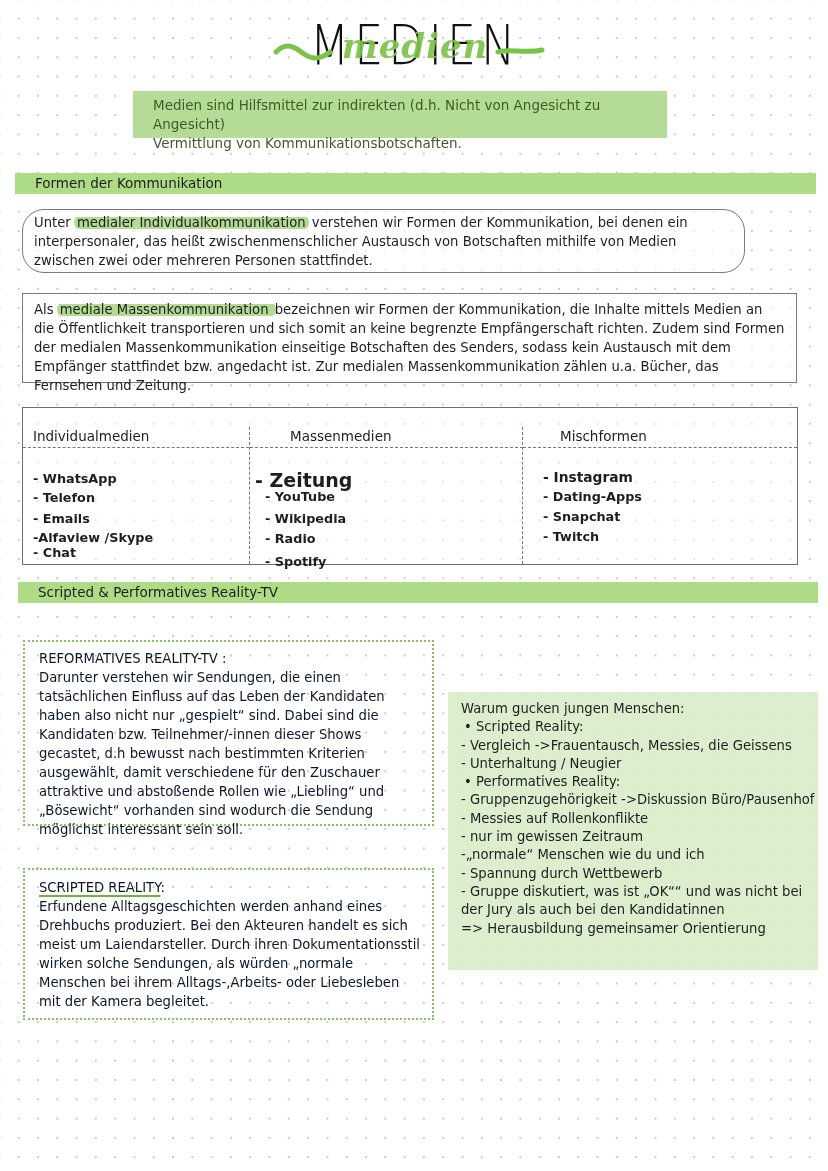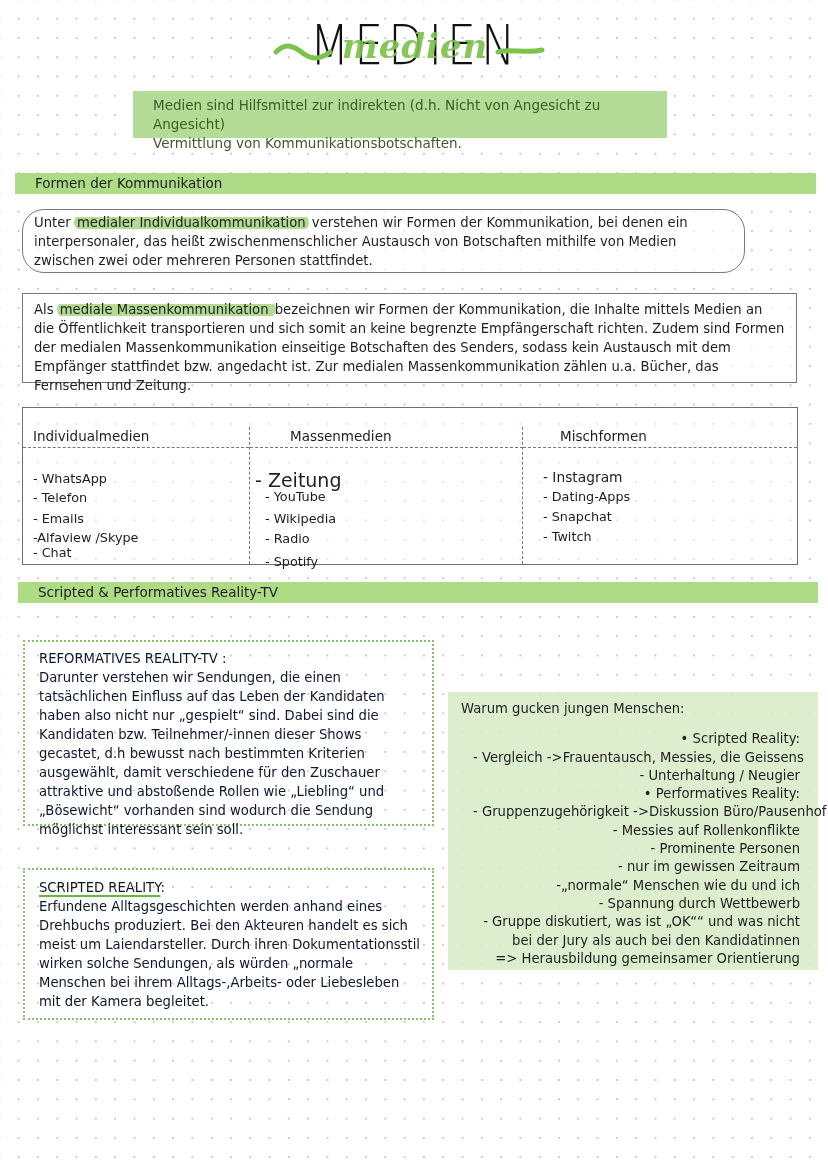--- a/index.html
+++ b/index.html
@@ -67,42 +67,42 @@
   .col1 { left: 0; width: 226px; }
   .col2 { left: 226px; width: 273px; border-left: 1px dashed #777; }
   .col3 { left: 499px; right: 0; border-left: 1px dashed #777; }
   .col-head {
     height: 20px; border-bottom: 1px dashed #777; font-size: 13.5px; line-height: 19px; color: #1e1e1e;
   }
   .col1 .col-head { padding-left: 10px; }
   .col2 .col-head { padding-left: 40px; }
   .col3 .col-head { padding-left: 37px; }
   .col-list { list-style: none; margin: 0; padding: 0; font-size: 12.8px; color: #1e1e1e; }
-  .col-list li { position: absolute; white-space: nowrap; }
+  .col-list li { position: absolute; white-space: nowrap; font-weight: bold; }
 
   
   .dot-box {
     border: 2px dotted #86c461; box-sizing: border-box;
     font-size: 13.2px; line-height: 19px; color: #0f172a; padding: 7px 10px 0 14px;
   }
   .reformative { left: 23px; top: 640px; width: 411px; height: 186px; }
   .scripted { left: 23px; top: 868px; width: 411px; height: 152px; padding-top: 8px; }
   .box-title { display: block; }
   .underline-green {
     text-decoration: underline; text-decoration-color: #69b53f; text-decoration-thickness: 2px;
     text-underline-offset: 3px;
   }
 
   
   .why-box {
     left: 448px; top: 692px; width: 370px; height: 278px;
     background: rgba(215, 236, 199, 0.88); box-sizing: border-box;
     padding: 8px 6px 0 13px; font-size: 13.2px; line-height: 18.3px; color: #1e1e1e;
   }
-  .why-box ul { list-style: none; margin: 12px; padding: 0; text-align: right; }
+  .why-box ul { list-style: none; margin: 0; padding: 0; }
   .why-box li { white-space: nowrap; }
   .why-box li.bullet { padding-left: 3px; }
   .why-box li.wrap { white-space: normal; }
 </style>
 </head>
 <body>
 
 <div class="abs title-wrap">
   <div class="title-main">MEDIEN</div>
   <svg class="title-swoosh" viewBox="0 0 290 40">
@@ -173,20 +173,19 @@
 
 <div class="abs why-box">
   <div>Warum gucken jungen Menschen:</div>
   <ul>
     <li class="bullet">• Scripted Reality:</li>
     <li>- Vergleich -&gt;Frauentausch, Messies, die Geissens</li>
     <li>- Unterhaltung / Neugier</li>
     <li class="bullet">• Performatives Reality:</li>
     <li>- Gruppenzugehörigkeit -&gt;Diskussion Büro/Pausenhof</li>
     <li>- Messies auf Rollenkonflikte</li>
-    <li>- Prominente Personen</li>
     <li>- nur im gewissen Zeitraum</li>
     <li>-„normale“ Menschen wie du und ich</li>
     <li>- Spannung durch Wettbewerb</li>
     <li class="wrap">- Gruppe diskutiert, was ist „OK““ und was nicht bei der Jury als auch bei den Kandidatinnen</li>
     <li>=&gt; Herausbildung gemeinsamer Orientierung</li>
   </ul>
 </div>
 
 </body></html>

